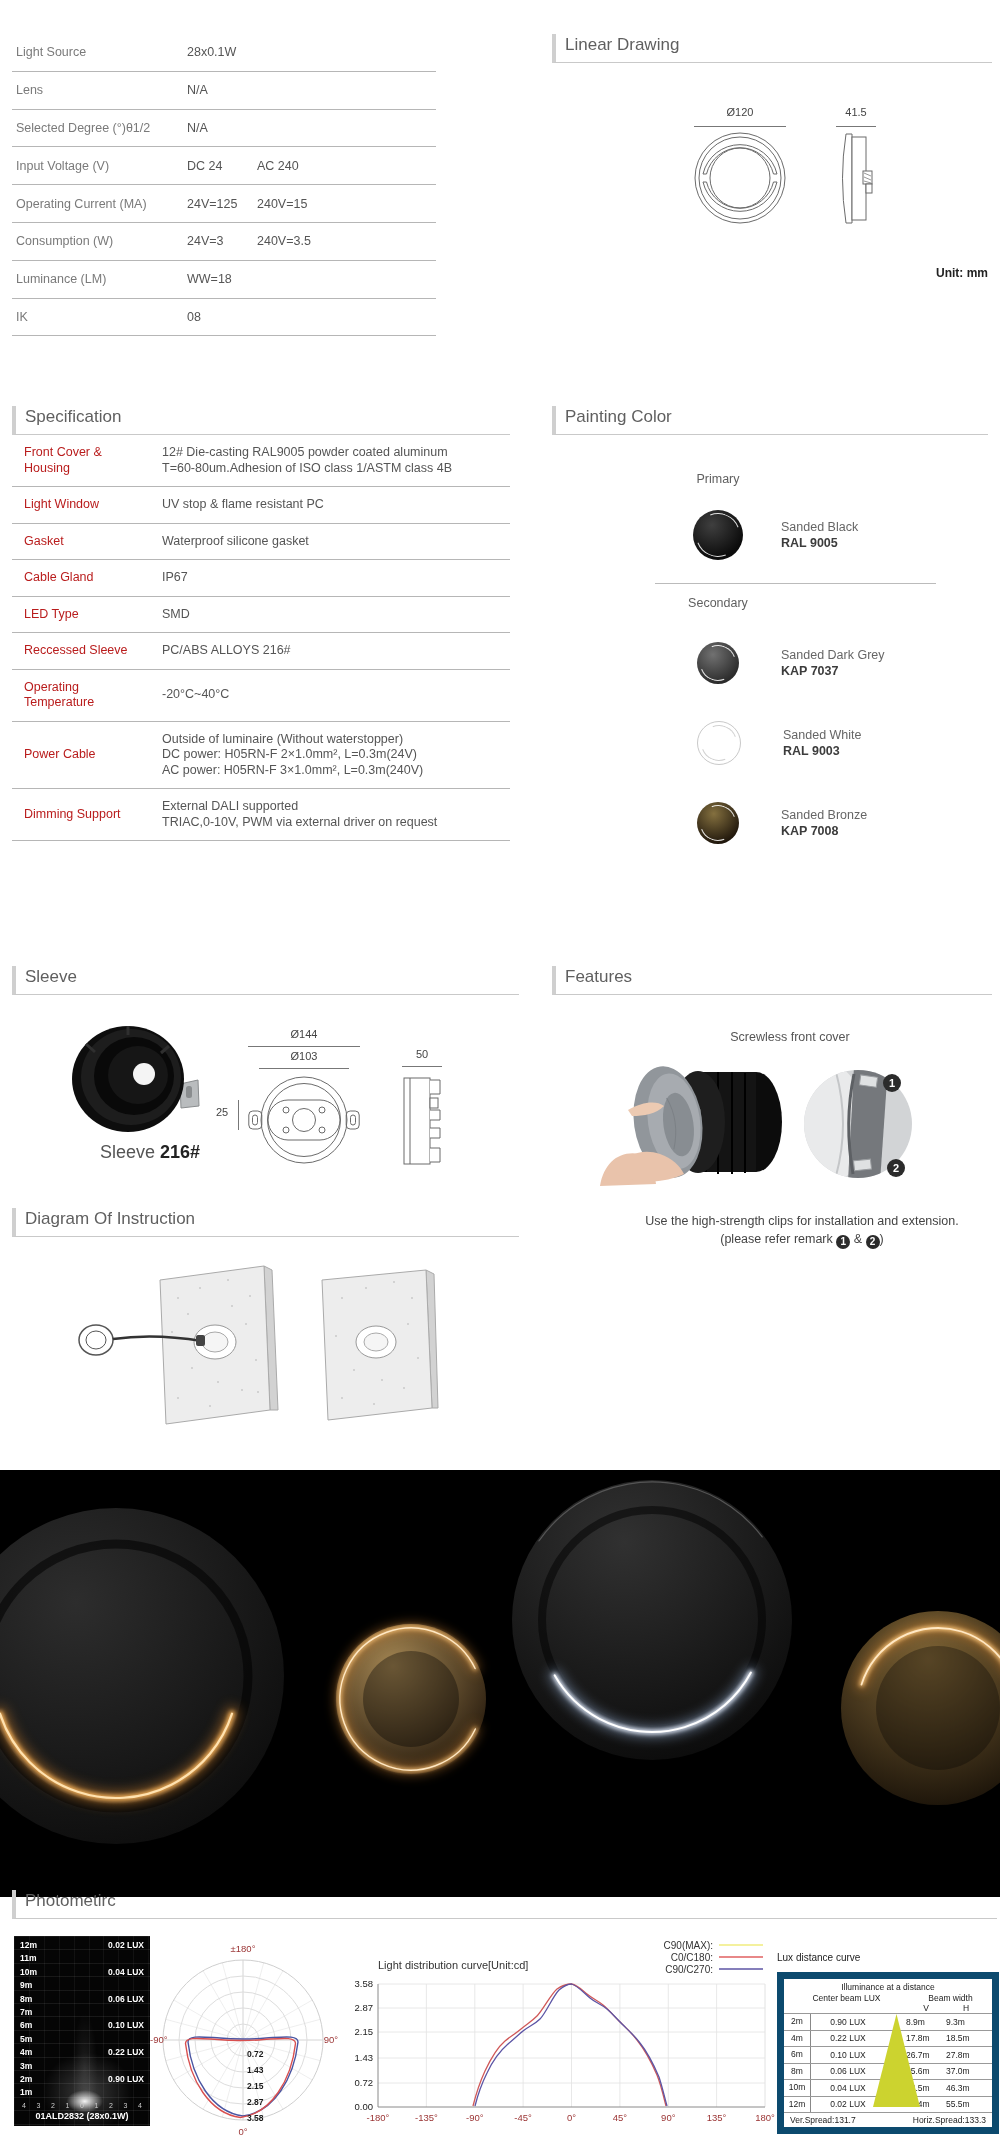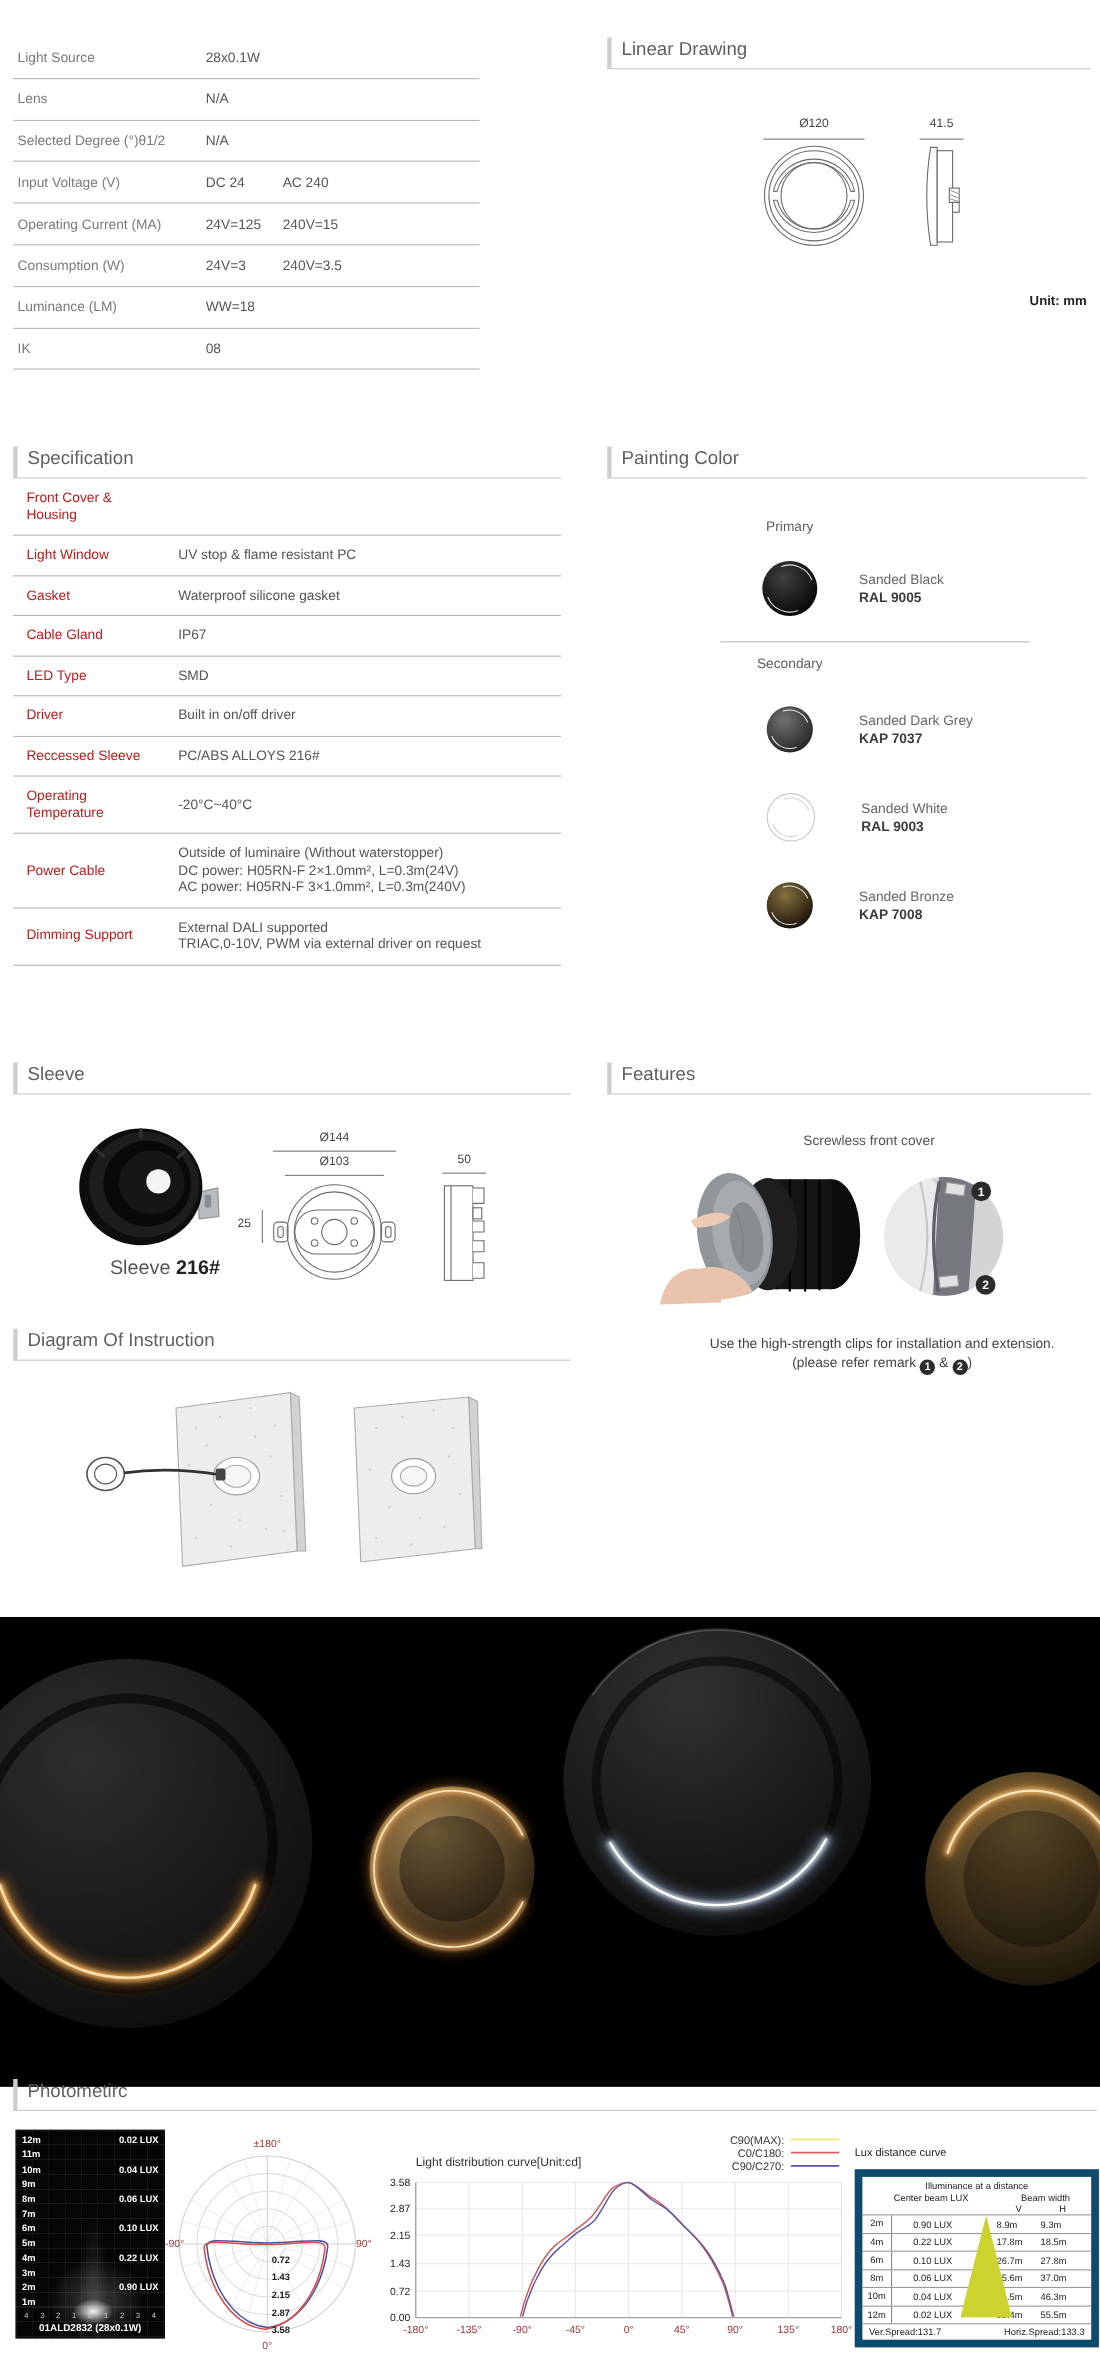--- a/index.html
+++ b/index.html
@@ -180,20 +180,22 @@
 
   <div class="abs" style="left:12px;top:406px;width:498px;">
     <div class="sec-h">
       <span>Specification</span>
     </div>
     <div>
 
         <div class="spec-row">
           <span class="spec-label">Front Cover &amp;
 Housing</span>
+          <span class="spec-value">12# Die-casting RAL9005 powder coated aluminum
+T=60-80um.Adhesion of ISO class 1/ASTM class 4B</span>
         </div>
 
         <div class="spec-row">
           <span class="spec-label">Light Window</span>
           <span class="spec-value">UV stop &amp; flame resistant PC</span>
         </div>
 
         <div class="spec-row">
           <span class="spec-label">Gasket</span>
           <span class="spec-value">Waterproof silicone gasket</span>
@@ -202,24 +204,20 @@
         <div class="spec-row">
           <span class="spec-label">Cable Gland</span>
           <span class="spec-value">IP67</span>
         </div>
 
         <div class="spec-row">
           <span class="spec-label">LED Type</span>
           <span class="spec-value">SMD</span>
         </div>
 
-        <div class="spec-row">
-          <span class="spec-label">Driver</span>
-          <span class="spec-value">Built in on/off driver</span>
-        </div>
 
         <div class="spec-row">
           <span class="spec-label">Reccessed Sleeve</span>
           <span class="spec-value">PC/ABS ALLOYS 216#</span>
         </div>
 
         <div class="spec-row">
           <span class="spec-label">Operating
 Temperature</span>
           <span class="spec-value">-20°C~40°C</span>

